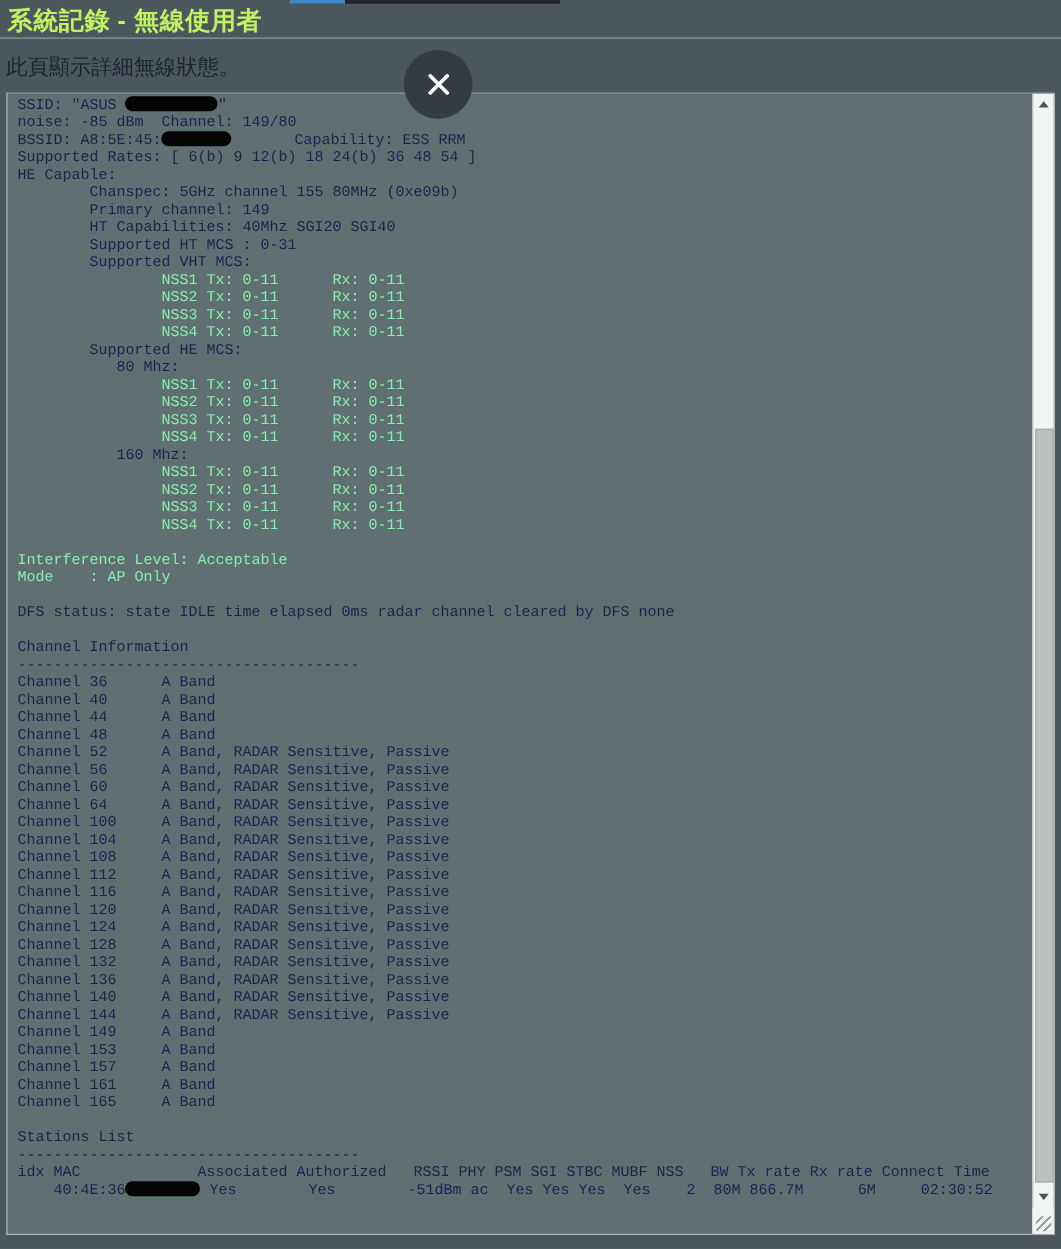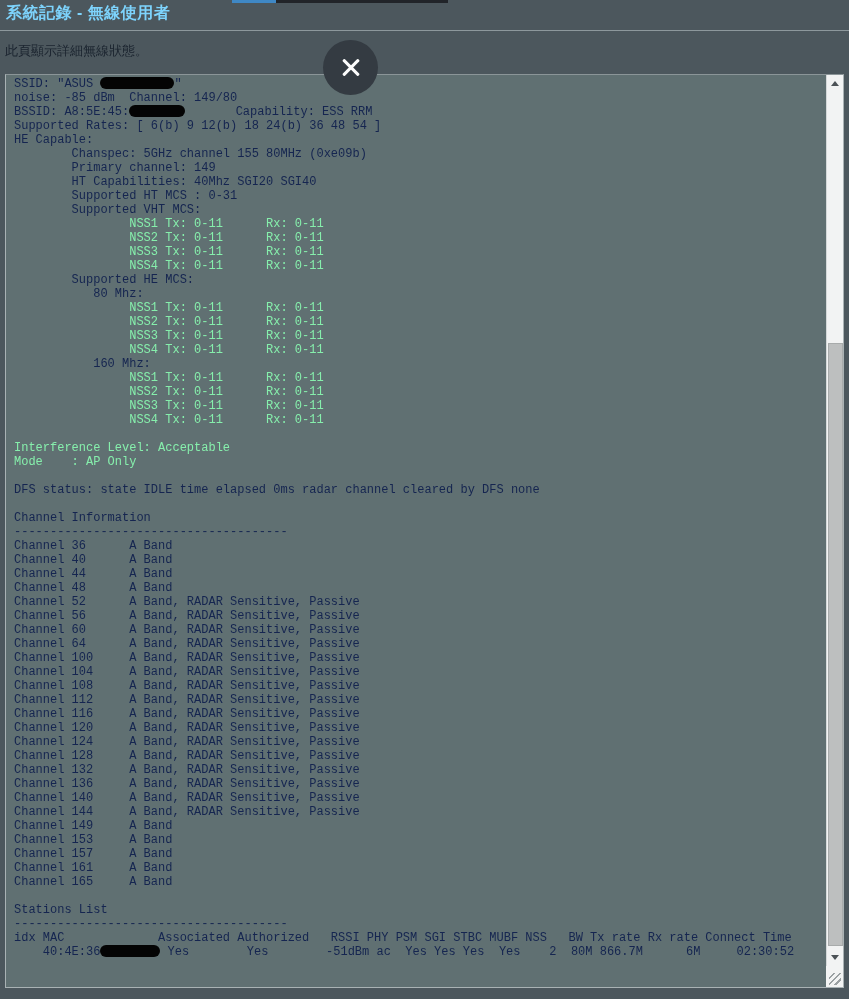--- a/index.html
+++ b/index.html
@@ -11,30 +11,30 @@
     overflow:hidden;
   }
 
   
   .tab-strip { position:absolute; left:232px; top:0; width:216px; height:3px; background:#212429; }
   .tab-active { position:absolute; left:0; top:0; width:44px; height:3px; background:#3f88c5; }
 
   
   .page-title {
     position:absolute; left:6px; top:3px;
-    font-size:16px; font-weight:bold; color:#7dd3fc;
+    font-size:20px; font-weight:bold; color:#bef264;
     letter-spacing:0.5px;
   }
   .header-divider {
     position:absolute; left:0; top:30px; width:849px; height:1px;
     background:#8d989c;
   }
   .page-description {
     position:absolute; left:5px; top:42px;
-    font-size:13px; color:#1a232e;
+    font-size:17px; color:#1a232e;
   }
 
   
   .log-panel {
     position:absolute; left:5px; top:74px; width:839px; height:914px;
     background:#607072;
     border:1px solid #a9b2b4;
     border-top-color:#8b9598;
   }
   .log-pre {

